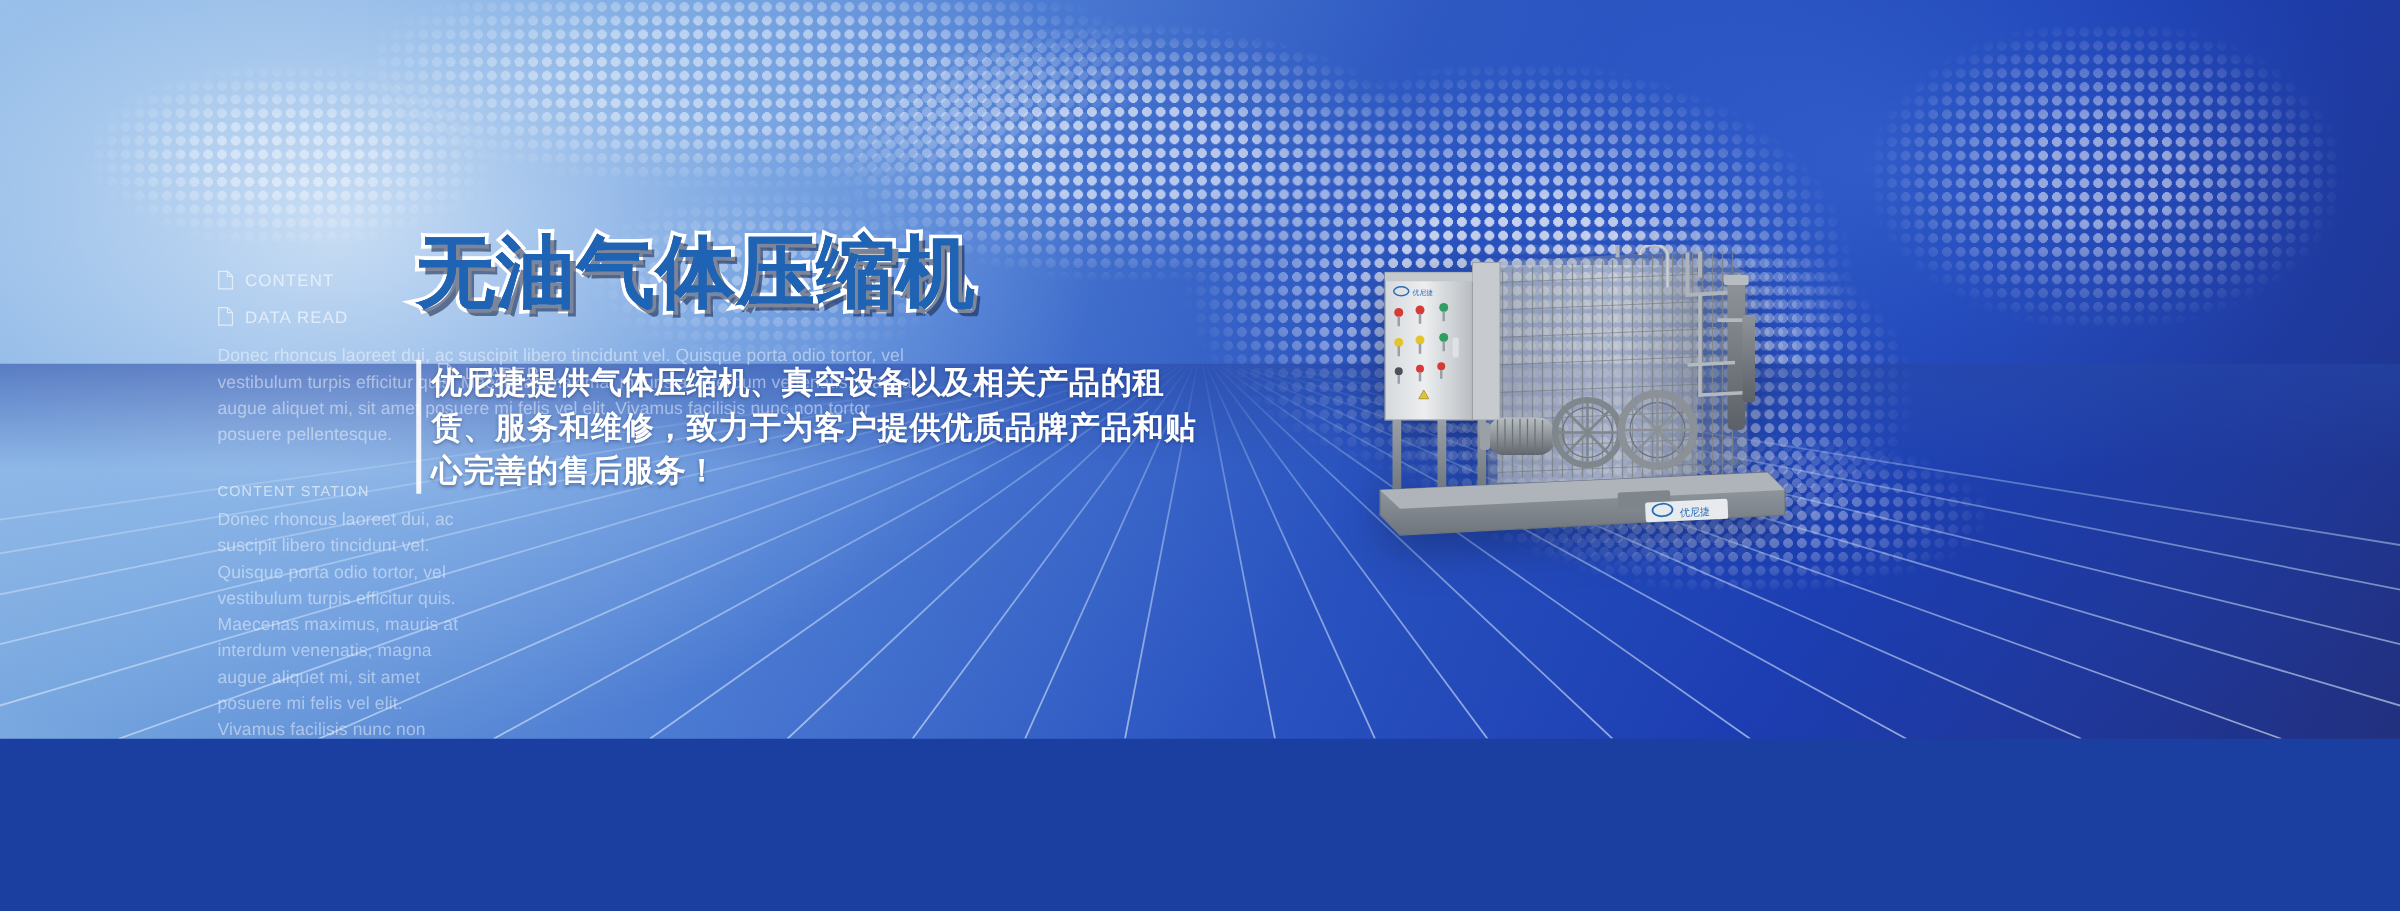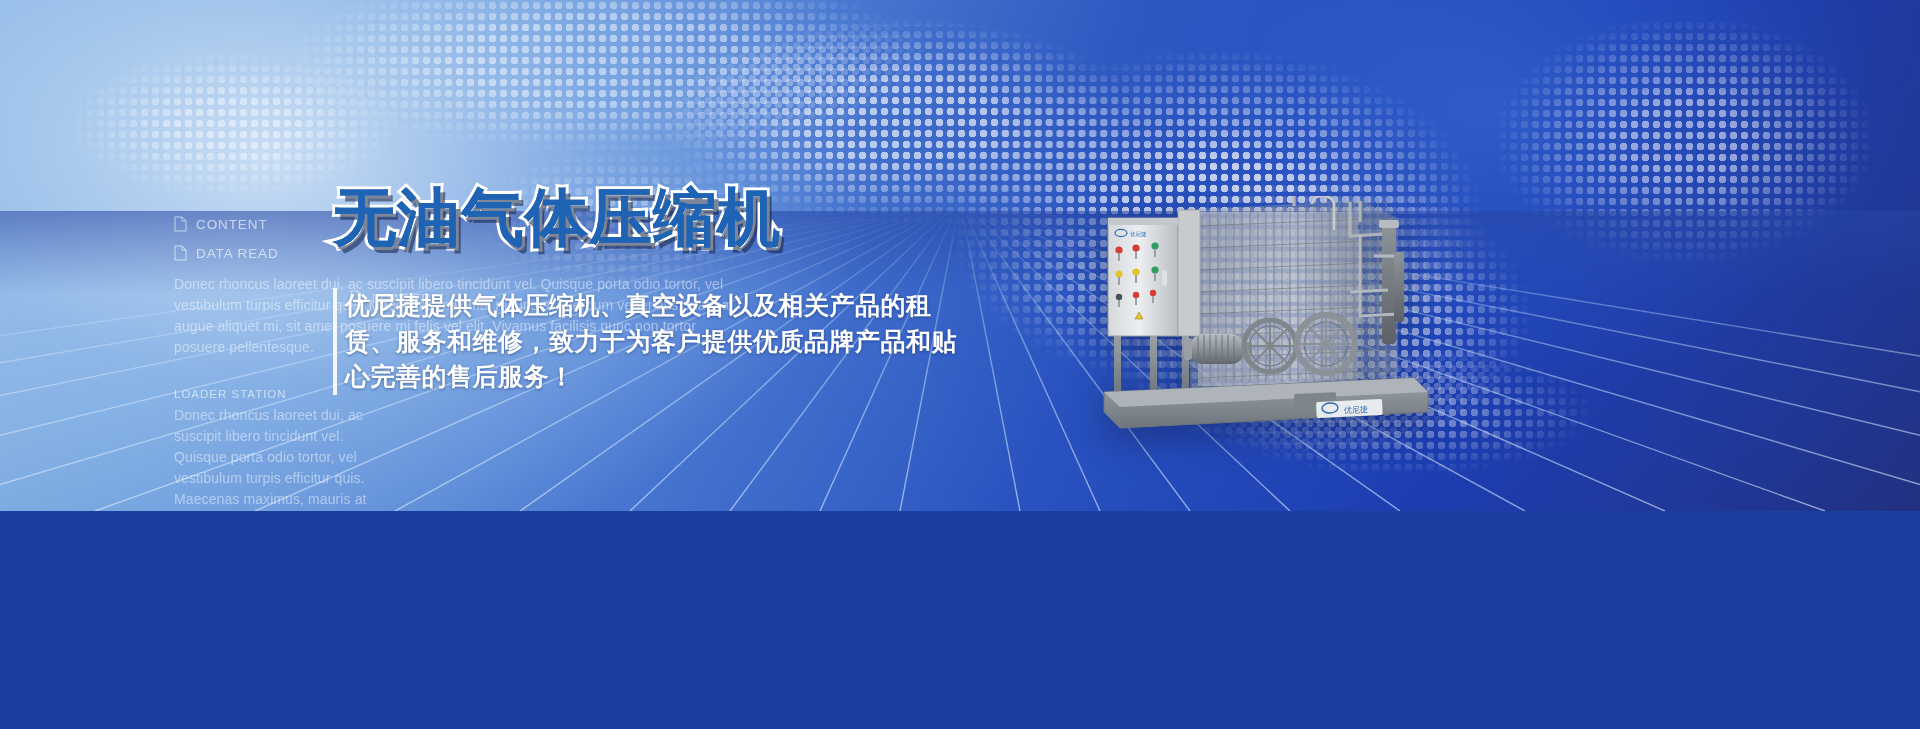--- a/index.html
+++ b/index.html
@@ -1,20 +1,20 @@
 <!DOCTYPE html>
 <html><head>
 <meta charset="utf-8">
 <style>
   * { margin:0; padding:0; box-sizing:border-box; }
   html,body { width:1920px; height:729px; overflow:hidden; background:#1b3fa0; }
   body { font-family:"Liberation Sans", sans-serif; }
 
   #banner {
-    position:relative; width:1920px; height:511px; overflow:hidden;
+    position:relative; width:1920px; height:591px; overflow:hidden;
     background:
       radial-gradient(ellipse 900px 620px at 14% 30%, rgba(205,224,245,0.95) 0%, rgba(150,190,235,0.55) 38%, rgba(80,130,210,0.12) 68%, rgba(0,0,0,0) 100%),
       radial-gradient(ellipse 700px 500px at 78% 22%, rgba(60,110,215,0.55) 0%, rgba(30,70,180,0.25) 55%, rgba(0,0,0,0) 100%),
       linear-gradient(118deg, #9ec3e8 0%, #7aa9e0 16%, #4a79d2 38%, #2a53c0 58%, #1c3db2 76%, #22307f 100%);
     padding-left: 32px;
   }
 
   
   .mapdots {
     position:absolute; pointer-events:none;
@@ -177,21 +177,21 @@
     <div class="deco-row">
       <svg class="doc-ico" viewBox="0 0 13 16">
         <path d="M1 1h7l4 4v10H1z" fill="none" stroke="#ffffff" stroke-width="1"></path>
         <path d="M8 1v4h4" fill="none" stroke="#ffffff" stroke-width="1"></path>
       </svg>
       <span class="deco-label">DATA READ</span>
     </div>
 
     <div class="deco-para">Donec rhoncus laoreet dui, ac suscipit libero tincidunt vel. Quisque porta odio tortor, vel vestibulum turpis efficitur quis. Maecenas maxima, mauris at interdum venenatis, magna augue aliquet mi, sit amet posuere mi felis vel elit. Vivamus facilisis nunc non tortor posuere pellentesque.</div>
 
-    <div class="deco-head">LOADER STATION</div>
+    <div class="deco-head">CONTENT STATION</div>
     <div class="deco-para narrow">Donec rhoncus laoreet dui, ac suscipit libero tincidunt vel. Quisque porta odio tortor, vel vestibulum turpis efficitur quis. Maecenas maximus, mauris at interdum venenatis, magna augue aliquet mi, sit amet posuere mi felis vel elit. Vivamus facilisis nunc non tortor posuere pellentesque.</div>
   </div>
 
   <div class="loader-row">
     <svg class="doc-ico" viewBox="0 0 13 16">
       <path d="M1 1h7l4 4v10H1z" fill="none" stroke="#ffffff" stroke-width="1"></path>
       <path d="M8 1v4h4" fill="none" stroke="#ffffff" stroke-width="1"></path>
     </svg>
     <span class="deco-label">LOADER</span>
   </div>

